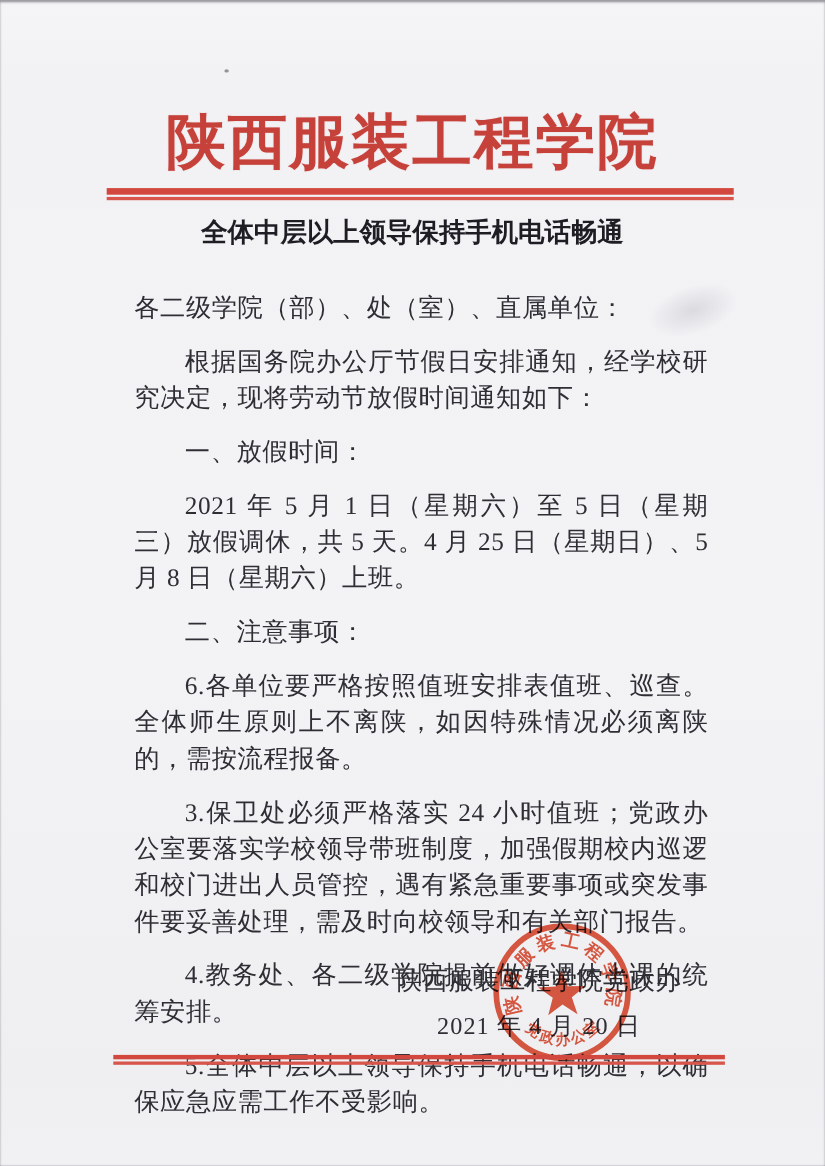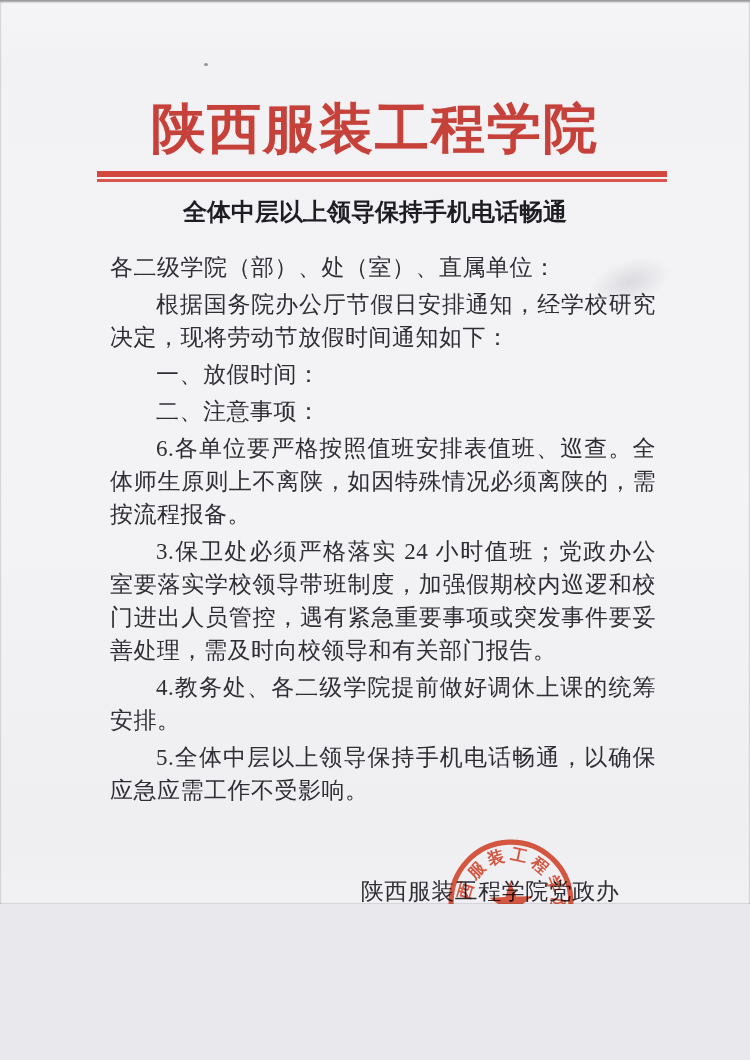--- a/index.html
+++ b/index.html
@@ -3,21 +3,21 @@
 <meta charset="utf-8">
 <style>
   html, body { margin: 0; padding: 0; }
   body {
     width: 750px; height: 1060px;
     font-family: "Liberation Serif", "DejaVu Serif", serif;
     background: #e9e8ec;
   }
   .page {
     position: relative;
-    width: 750px; height: 904px;
+    width: 750px; height: 1060px;
     overflow: hidden;
     background: linear-gradient(180deg, #f5f4f6 0%, #f2f1f4 6%, #f3f2f4 55%, #efeef1 92%, #f1f0f2 100%);
     box-shadow: inset 0 2px 2px rgba(40,40,48,.45), inset 0 -1px 1px rgba(120,120,130,.25);
   }
   
   .speck {
     position: absolute; top: 63px; left: 204px;
     width: 4px; height: 3px; border-radius: 50%;
     background: rgba(70,70,80,.55);
   }
@@ -52,21 +52,21 @@
     color: #1d1d23;
   }
 
   .body-text {
     position: absolute; top: 247px; left: 106px; width: 554px;
     font-size: 23px; line-height: 33px;
     color: #2e2e35;
     text-align: justify;
     letter-spacing: .5px;
   }
-  .body-text p { margin: 4px; }
+  .body-text p { margin: 16px; }
   .body-text p.indent { text-indent: 2em; }
 
   .sign-block {
     position: absolute; top: 877px; left: 352px; width: 276px;
     text-align: center;
     color: #2e2e35;
   }
   .sign-name { font-size: 23px; line-height: 30px; letter-spacing: .5px; }
   .sign-date { font-size: 22px; line-height: 30px; margin-top: 11px; letter-spacing: 1px; text-align: center; }
 
@@ -93,20 +93,21 @@
     <div class="bar-a"></div>
     <div class="bar-b"></div>
   </div>
 
   <div class="doc-title">全体中层以上领导保持手机电话畅通</div>
 
   <div class="body-text">
     <p>各二级学院（部）、处（室）、直属单位：</p>
     <p class="indent">根据国务院办公厅节假日安排通知，经学校研究决定，现将劳动节放假时间通知如下：</p>
     <p class="indent">一、放假时间：</p>
+    <p class="indent">2021 年 5 月 1 日（星期六）至 5 日（星期三）放假调休，共 5 天。4 月 25 日（星期日）、5 月 8 日（星期六）上班。</p>
     <p class="indent">二、注意事项：</p>
     <p class="indent">6.各单位要严格按照值班安排表值班、巡查。全体师生原则上不离陕，如因特殊情况必须离陕的，需按流程报备。</p>
     <p class="indent">3.保卫处必须严格落实 24 小时值班；党政办公室要落实学校领导带班制度，加强假期校内巡逻和校门进出人员管控，遇有紧急重要事项或突发事件要妥善处理，需及时向校领导和有关部门报告。</p>
     <p class="indent">4.教务处、各二级学院提前做好调休上课的统筹安排。</p>
     <p class="indent">5.全体中层以上领导保持手机电话畅通，以确保应急应需工作不受影响。</p>
   </div>
 
   <div class="sign-block">
     <div class="sign-name">陕西服装工程学院党政办</div>
     <div class="sign-date">2021 年 4 月 20 日</div>

